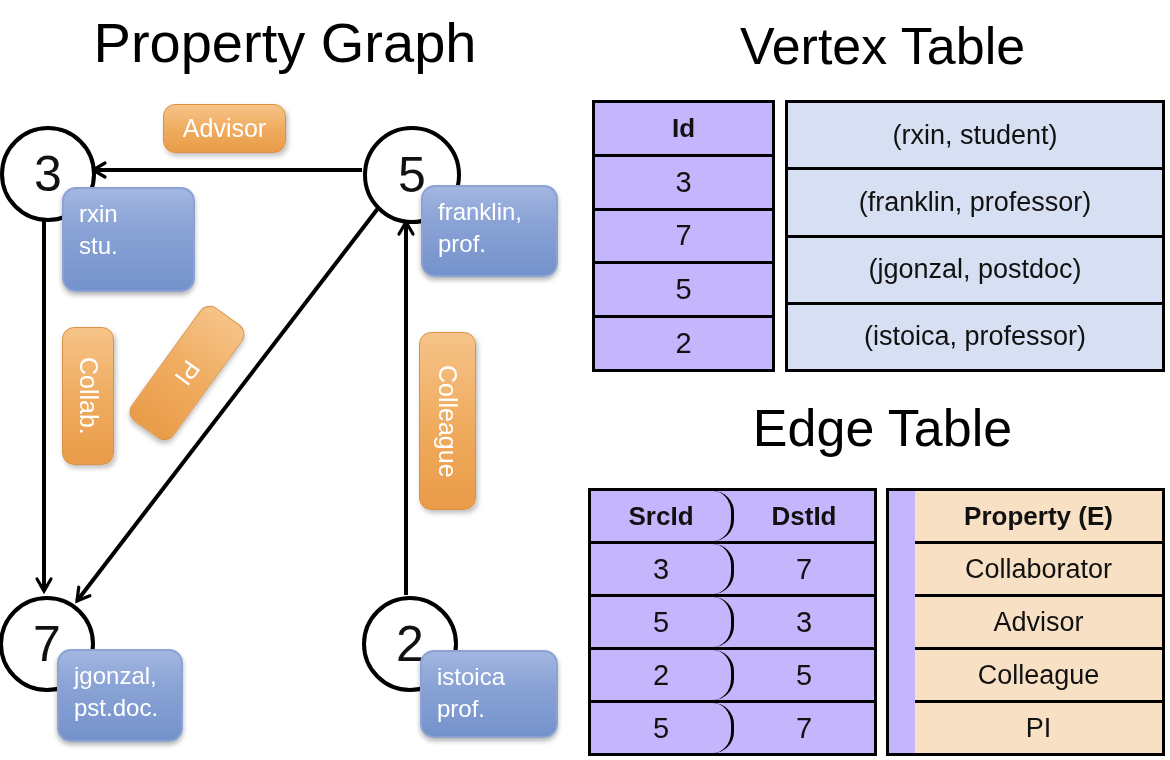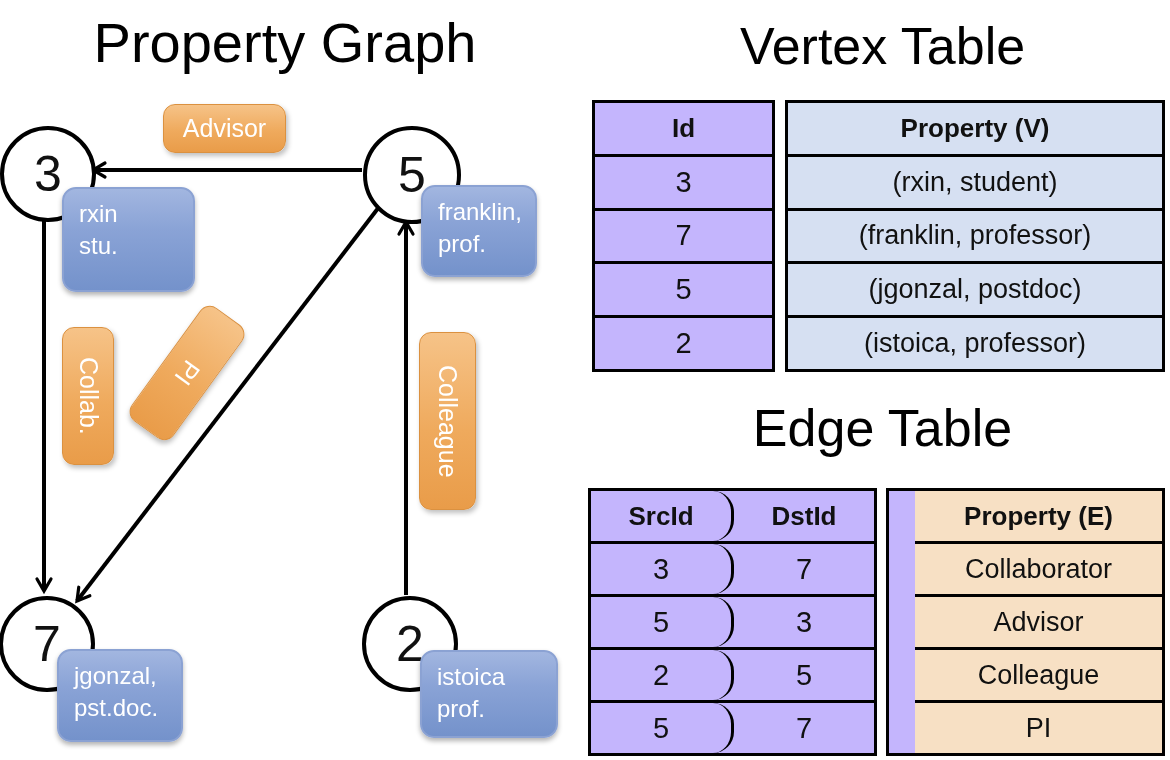--- a/index.html
+++ b/index.html
@@ -99,21 +99,21 @@
     <span>7</span>
   </div>
   <div class="node-circle" style="left:362px;top:596px;width:88px;height:88px;">
     <span>2</span>
   </div>
 
   <div class="vlabel" style="left:62px;top:187px;width:133px;height:105px;">
     <span>rxin</span>
     <span>stu.</span>
   </div>
-  <div class="vlabel" style="left:421px;top:185px;width:116px;height:92px;">
+  <div class="vlabel" style="left:421px;top:185px;width:137px;height:92px;">
     <span>franklin,</span>
     <span>prof.</span>
   </div>
   <div class="vlabel" style="left:57px;top:649px;width:126px;height:93px;">
     <span>jgonzal,</span>
     <span>pst.doc.</span>
   </div>
   <div class="vlabel" style="left:420px;top:650px;width:138px;height:88px;">
     <span>istoica</span>
     <span>prof.</span>
@@ -134,21 +134,20 @@
 
   <div class="tbox" style="left:592px;top:100px;width:183px;height:272px;">
     <div class="trow hdr">Id</div>
     <div class="trow">3</div>
     <div class="trow">7</div>
     <div class="trow">5</div>
     <div class="trow">2</div>
   </div>
 
   <div class="tbox" style="left:785px;top:100px;width:380px;height:272px;">
-    <div class="trow hdr fillV">Property (V)</div>
     <div class="trow fillV" style="font-size:27px;">(rxin, student)</div>
     <div class="trow fillV" style="font-size:27px;">(franklin, professor)</div>
     <div class="trow fillV" style="font-size:27px;">(jgonzal, postdoc)</div>
     <div class="trow fillV" style="font-size:27px;">(istoica, professor)</div>
   </div>
 
   <div class="tbox" style="left:588px;top:488px;width:289px;height:268px;">
     <div class="trow hdr split">
       <div class="cell first">SrcId</div>
       <div class="cell">DstId</div>

